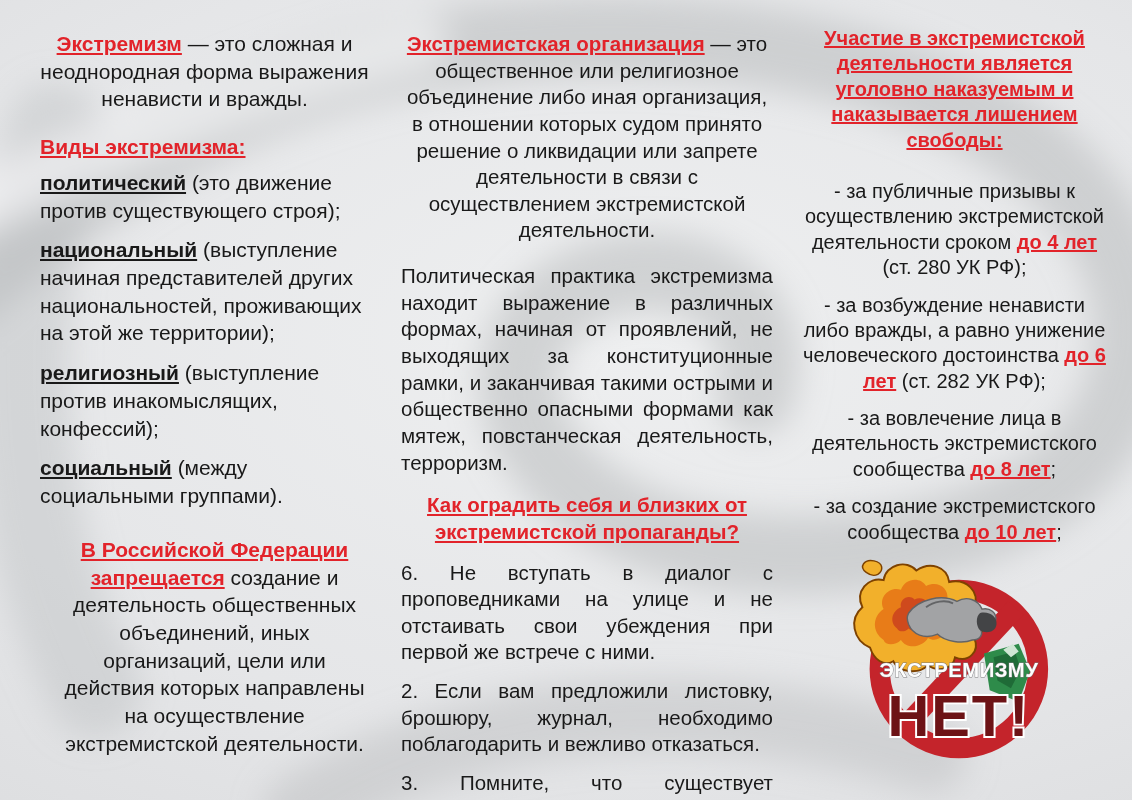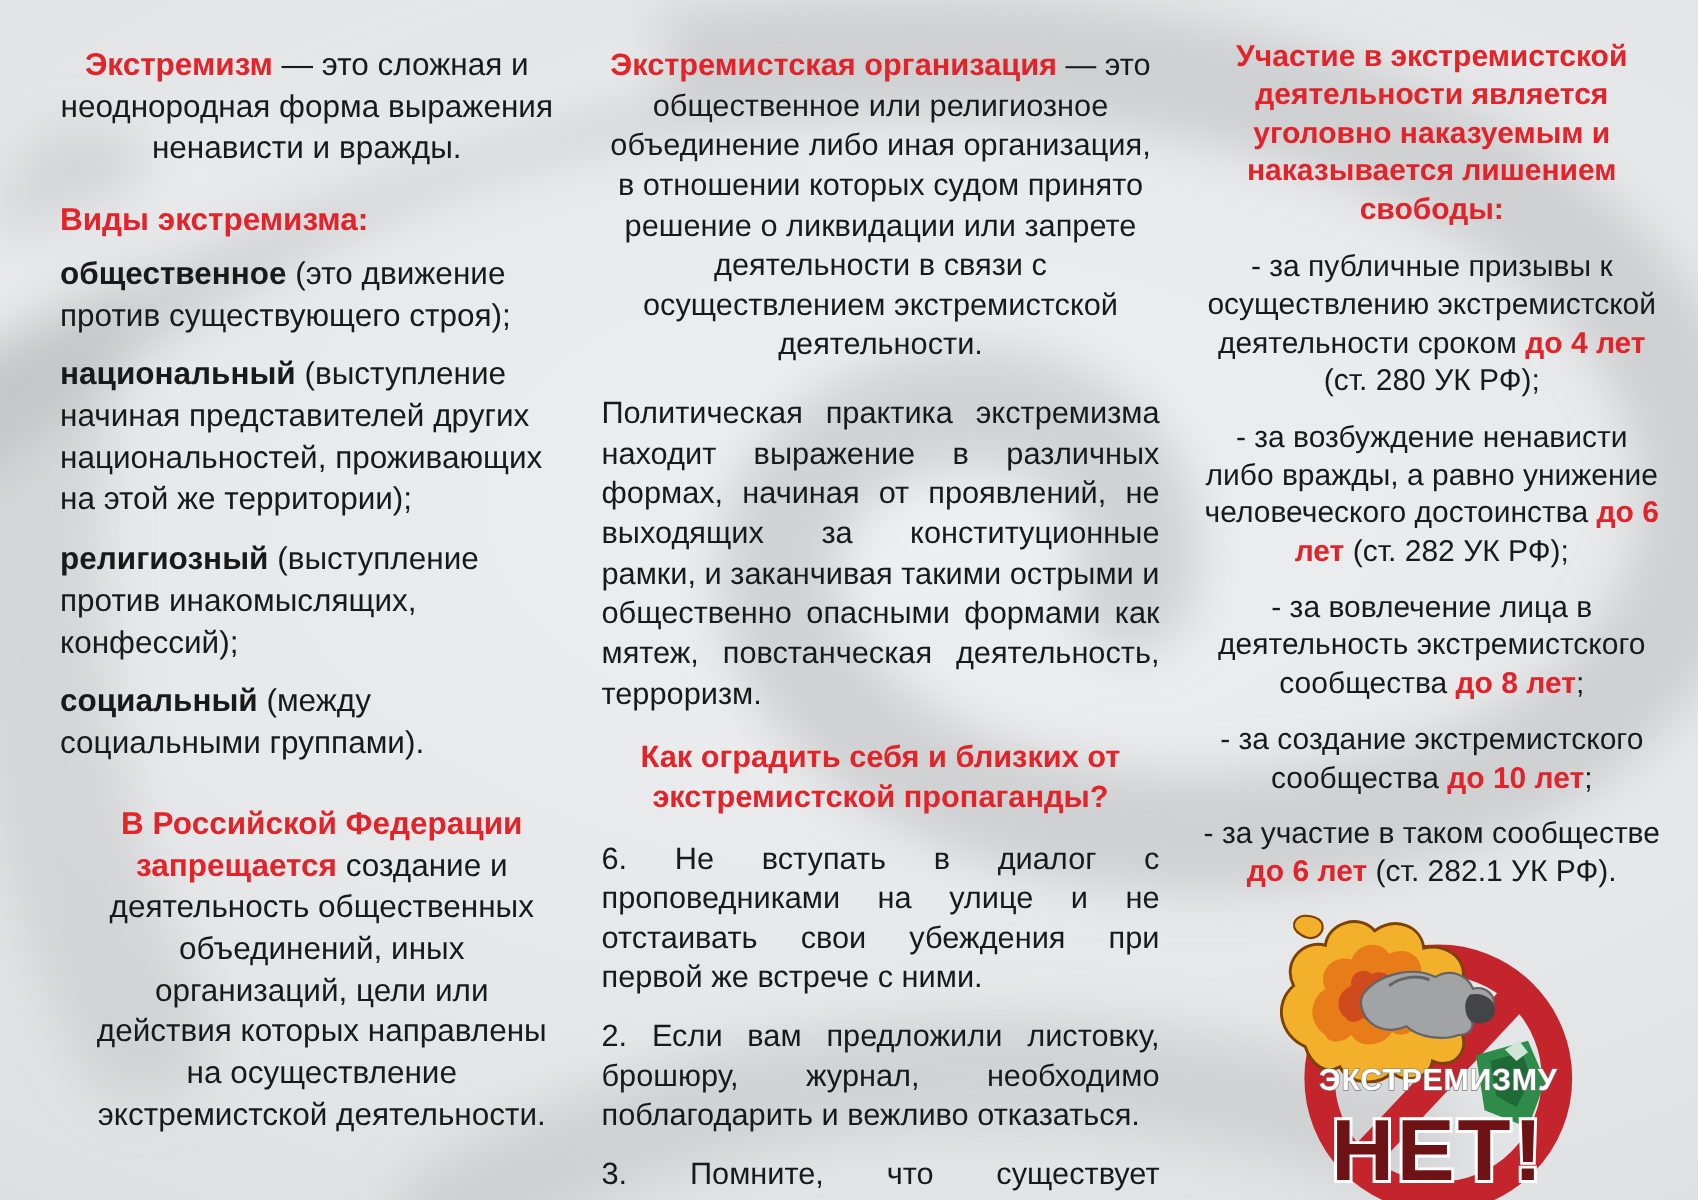--- a/index.html
+++ b/index.html
@@ -10,33 +10,33 @@
     background: radial-gradient(120% 95% at 55% 42%, #eeeff0 0%, #e5e6e8 52%, #d7d8da 100%);
     color:#191919;
   }
   .bg-swirl { position:absolute; inset:0; display:block; }
   .cols { position:absolute; inset:0; display:flex; }
   .col { position:relative; }
   .col-left  { width:385px; padding:30px 16px 0 40px; font-size:21px;   line-height:1.32; }
   .col-mid   { width:402px; padding:31px 14px 0 16px; font-size:20.5px; line-height:1.30; }
   .col-right { width:345px; padding:26px 24px 0 14px; font-size:20px;   line-height:1.27; }
   .red  { color:#e2232a; }
-  .bold { font-weight:bold; }
+  .bold { font-weight:bold;text-decoration:underline; }
   .center { text-align:center; }
   .just { text-align:justify; }
   p { margin-bottom:13px; }
   .intro { margin-bottom:20px; }
   .types-heading { margin:2px 0 8px; }
   .type-item { margin-bottom:12px; }
   .ban { margin-top:26px;margin-left:20px; }
   .definition { margin-bottom:19px; }
   .practice { margin-bottom:16px; }
   .protect-heading { margin:10px 0 14px; }
   .tip { margin-bottom:12px; }
-  .penalties-heading { margin-bottom:13px; }
+  .penalties-heading { margin-bottom:26px; }
   .penalty { margin-bottom:12px; }
   .logo-wrap { margin-top:2px; text-align:center; }
   .logo-wrap svg { display:inline-block; }
 </style>
 </head>
 <body>
 
 <div id="poster">
 
   <svg class="bg-swirl" width="1132" height="800" viewBox="0 0 1132 800" aria-hidden="true">
@@ -53,21 +53,21 @@
     </g>
   </svg>
 
   <div class="cols">
 
     <div class="col col-left">
       <p class="intro center"><span class="red bold">Экстремизм</span><span> — это сложная и неоднородная форма выражения ненависти и вражды.</span></p>
 
       <p class="types-heading red bold">Виды экстремизма:</p>
 
-      <p class="type-item"><span class="bold">общественное</span><span> (это движение против существующего строя);</span></p>
+      <p class="type-item"><span class="bold">политический</span><span> (это движение против существующего строя);</span></p>
       <p class="type-item"><span class="bold">национальный</span><span> (выступление начиная представителей других национальностей, проживающих на этой же территории);</span></p>
       <p class="type-item"><span class="bold">религиозный</span><span> (выступление против инакомыслящих, конфессий);</span></p>
       <p class="type-item"><span class="bold">социальный</span><span> (между социальными группами).</span></p>
 
       <p class="ban center"><span class="red bold">В Российской Федерации запрещается</span><span> создание и деятельность общественных объединений, иных организаций, цели или действия которых направлены на осуществление экстремистской деятельности.</span></p>
     </div>
 
     <div class="col col-mid">
       <p class="definition center"><span class="red bold">Экстремистская организация</span><span> — это общественное или религиозное объединение либо иная организация, в отношении которых судом принято решение о ликвидации или запрете деятельности в связи с осуществлением экстремистской деятельности.</span></p>
 
@@ -80,21 +80,20 @@
       <p class="tip just">3. Помните, что существует множество способов самовыражения (спорт, творчество, дружба), которые оставляют вас независимыми и свободными.</p>
     </div>
 
     <div class="col col-right">
       <p class="penalties-heading center red bold">Участие в экстремистской деятельности является уголовно наказуемым и наказывается лишением свободы:</p>
 
       <p class="penalty center"><span>- за публичные призывы к осуществлению экстремистской деятельности сроком </span><span class="red bold">до 4 лет</span><span> (ст. 280 УК РФ);</span></p>
       <p class="penalty center"><span>- за возбуждение ненависти либо вражды, а равно унижение человеческого достоинства </span><span class="red bold">до 6 лет</span><span> (ст. 282 УК РФ);</span></p>
       <p class="penalty center"><span>- за вовлечение лица в деятельность экстремистского сообщества </span><span class="red bold">до 8 лет</span><span>;</span></p>
       <p class="penalty center"><span>- за создание экстремистского сообщества </span><span class="red bold">до 10 лет</span><span>;</span></p>
-      <p class="penalty center"><span>- за участие в таком сообществе </span><span class="red bold">до 6 лет</span><span> (ст. 282.1 УК РФ).</span></p>
 
       <div class="logo-wrap">
         <svg width="232" height="220" viewBox="0 0 240 228" aria-hidden="true">
 
           <circle cx="124" cy="116" r="82" fill="none" stroke="#c4242b" stroke-width="21"></circle>
           <line x1="183" y1="53" x2="65" y2="179" stroke="#c4242b" stroke-width="21"></line>
 
           <g>
             <path d="M150 100 L186 90 L198 118 L186 150 L156 138 Z" fill="#2e8b4a"></path>
             <path d="M160 104 L182 98 L188 116 L178 136 L164 128 Z" fill="#1f6b37"></path>

